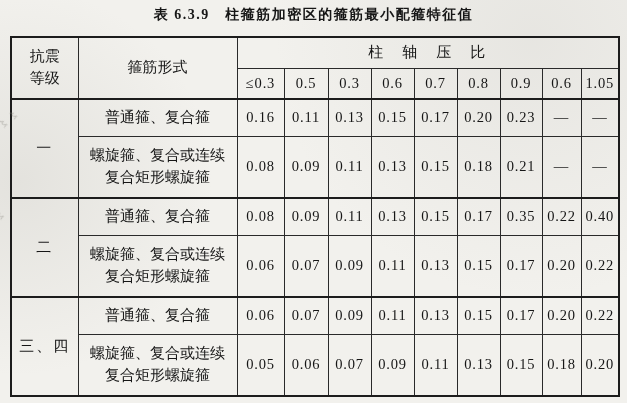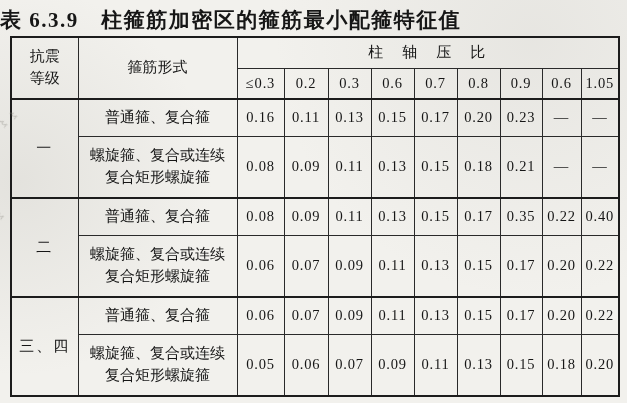--- a/index.html
+++ b/index.html
@@ -14,22 +14,22 @@
     position: relative;
     width: 627px; height: 403px;
     background:
       radial-gradient(circle at 85% 10%, rgba(180,178,172,.18), transparent 40%),
       radial-gradient(circle at 3% 45%, rgba(170,168,160,.20), transparent 30%),
       #f2f1ed;
   }
   .title {
     position: absolute;
     top: 6px; left: 0; right: 0;
-    text-align: left;
-    font-size: 21px;
+    text-align: center;
+    font-size: 14px;
     font-weight: bold;
     letter-spacing: 1.5px;
     white-space: pre;
   }
   table.grid {
     position: absolute;
     left: 10px; top: 36px;
     width: 608px;
     border-collapse: collapse;
     table-layout: fixed;
@@ -92,21 +92,21 @@
     </colgroup>
     <thead>
       <tr class="hr1">
         <th rowspan="2">抗震
 等级</th>
         <th rowspan="2">箍筋形式</th>
         <th class="c-axial" colspan="9">柱　轴　压　比</th>
       </tr>
       <tr class="hr2">
         <th class="ratio">≤0.3</th>
-        <th class="ratio">0.2</th>
+        <th class="ratio">0.5</th>
         <th class="ratio">0.3</th>
         <th class="ratio">0.6</th>
         <th class="ratio">0.7</th>
         <th class="ratio">0.8</th>
         <th class="ratio">0.9</th>
         <th class="ratio">0.6</th>
         <th class="ratio">1.05</th>
       </tr>
     </thead>
     <tbody>

